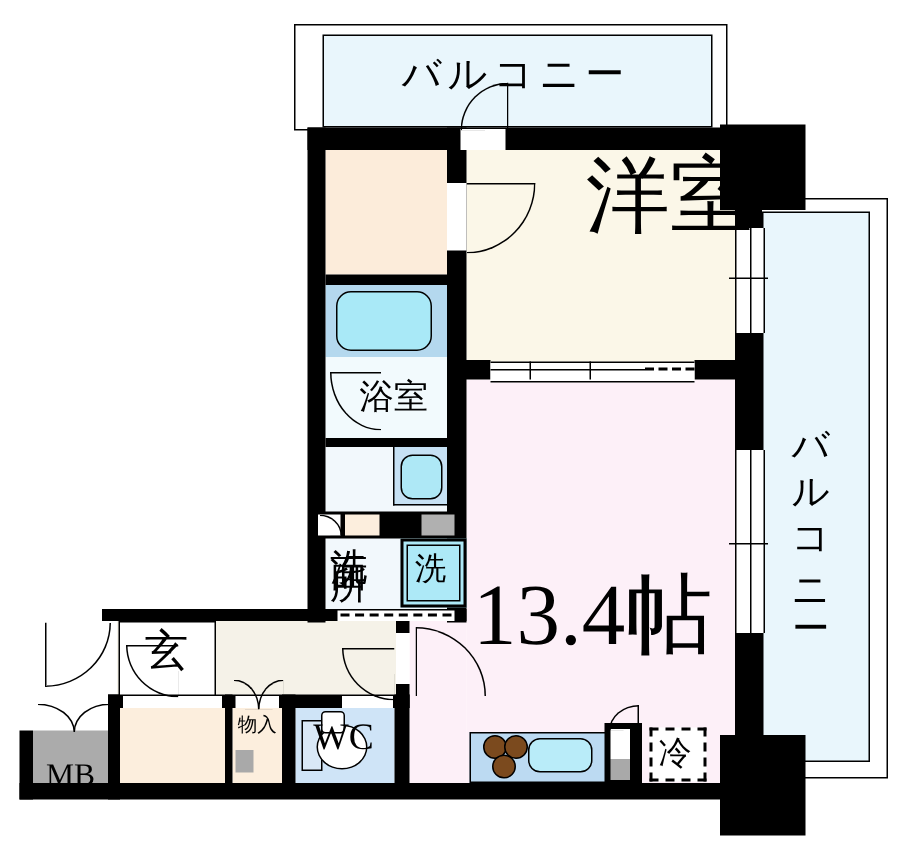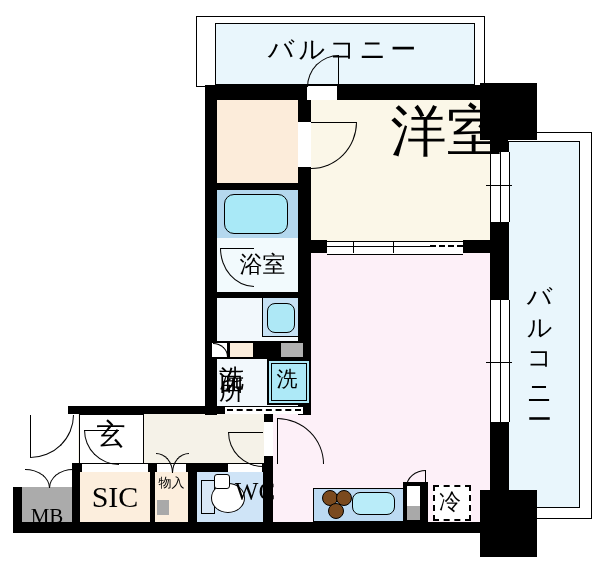--- a/index.html
+++ b/index.html
@@ -131,24 +131,24 @@
   <div class="a" style="left:328px;top:503px;width:14px;height:14px;background:#7b4a1e;border:1px solid #000;border-radius:50%;"></div>
   <div class="a" style="left:433px;top:485px;width:34px;height:32px;background:#fff;border:2px dashed #000;"></div>
 
   <div class="a lbl" style="left:215px;top:37px;width:258px;font-size:26px;letter-spacing:4px;">バルコニー</div>
   <div class="a lbl vtx" style="left:527px;top:250px;height:180px;font-size:25px;letter-spacing:6px;">バルコニー</div>
   <div class="a lbl" style="left:311px;top:98px;width:179px;font-size:56px;line-height:66px;margin-left:46px;">
     <span>洋室</span><br>
   </div>
   <div class="a lbl" style="left:295px;top:302px;width:200px;font-size:58px;line-height:72px;">
     <br>
+    <span>13.4帖</span>
   </div>
   <div class="a lbl" style="left:217px;top:253px;width:91px;font-size:23px;">浴室</div>
   <div class="a lbl vtx" style="left:219px;top:306px;height:96px;font-size:25px;letter-spacing:6px;">洗面所</div>
   <div class="a lbl" style="left:267px;top:369px;width:40px;font-size:21px;">洗</div>
   <div class="a lbl" style="left:80px;top:420px;width:62px;font-size:29px;">玄</div>
-  <div class="a lbl" style="left:80px;top:482px;width:70px;font-size:30px;">SIC</div>
   <div class="a lbl" style="left:155px;top:476px;width:33px;font-size:13px;">物入</div>
-  <div class="a lbl" style="left:231px;top:479px;width:48px;font-size:25px;">WC</div>
+  <div class="a lbl" style="left:205px;top:479px;width:48px;font-size:25px;">WC</div>
   <div class="a lbl" style="left:22px;top:494px;width:50px;font-size:21px;margin-top:12px;">MB</div>
   <div class="a lbl" style="left:433px;top:491px;width:34px;font-size:22px;">冷</div>
 
 </div>
 
 </body></html>

